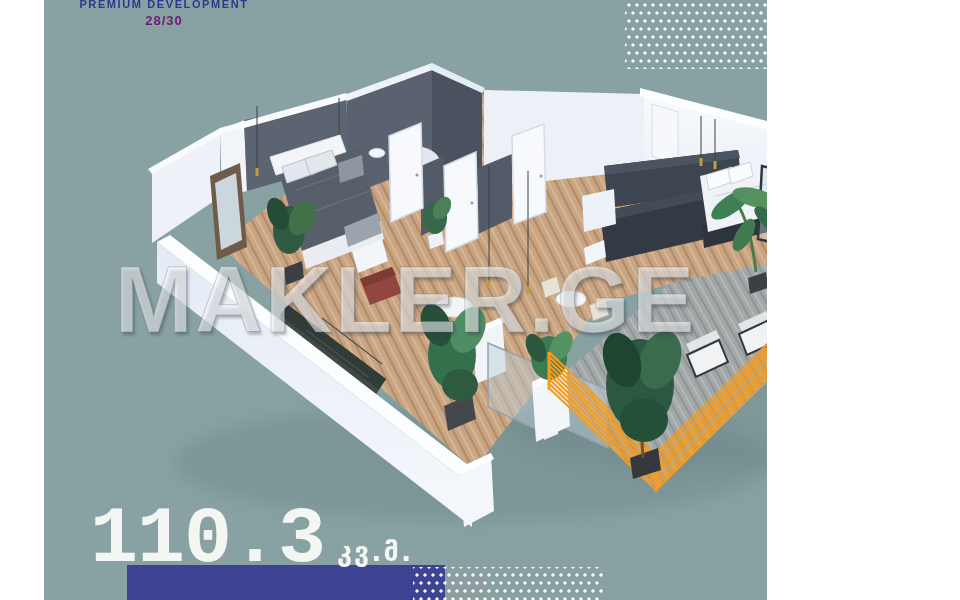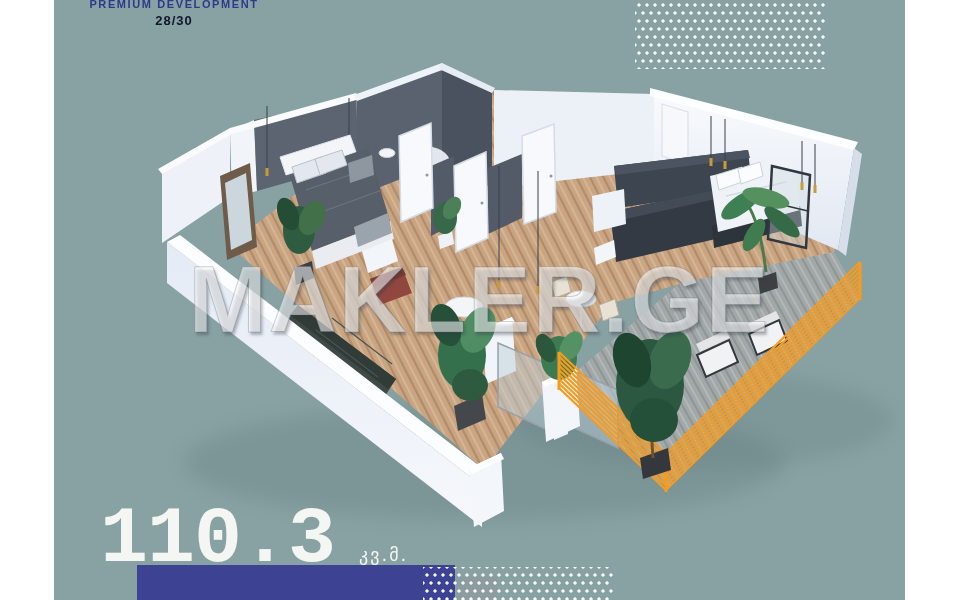--- a/index.html
+++ b/index.html
@@ -2,32 +2,32 @@
 <html><head>
 <meta charset="utf-8">
 <style>
   html,body{margin:0;padding:0;}
   body{
     width:960px;height:600px;position:relative;overflow:hidden;
     background:#ffffff;
     font-family:"Liberation Sans","DejaVu Sans",sans-serif;
   }
   .canvas{
-    position:absolute;left:54px;top:0;width:851px;height:600px;
+    position:absolute;left:44px;top:0;width:723px;height:600px;
     background:#88A1A2;overflow:hidden;
   }
   
   .header{
     position:absolute;left:30px;top:-2px;width:180px;text-align:center;z-index:30;
   }
   .header .title{
     font-size:11px;font-weight:bold;letter-spacing:1.6px;color:#2D398C;
   }
   .header .subtitle{
-    margin-top:3px;font-size:13px;font-weight:bold;letter-spacing:1px;color:#0f172a;
+    margin-top:3px;font-size:13px;font-weight:bold;letter-spacing:1px;color:#701a75;
   }
   
   .dots{
     position:absolute;z-index:25;
     background-image:
       radial-gradient(circle, rgba(255,255,255,.95) 1.5px, rgba(255,255,255,0) 1.7px),
       radial-gradient(circle, rgba(255,255,255,.95) 1.5px, rgba(255,255,255,0) 1.7px);
     background-size:8px 16px,8px 16px;
     background-position:0 0,4px 8px;
   }
@@ -44,21 +44,21 @@
   
   .area{
     position:absolute;left:46px;top:500px;z-index:40;display:flex;align-items:baseline;
     color:#F4F6F3;
   }
   .area .value{
     font-size:80px;font-weight:bold;line-height:1;letter-spacing:-1px;
     font-family:Liberation Mono, monospace;
   }
   .area .unit{
-    font-size:18px;font-weight:normal;margin-left:24px;letter-spacing:2px;
+    font-size:27px;font-weight:bold;margin-left:12px;letter-spacing:2px;
     font-family:"DejaVu Sans",sans-serif;
   }
   
   .watermark{
     position:absolute;left:50%;top:246px;transform:translateX(-50%);z-index:15;
     font-size:94px;font-weight:bold;letter-spacing:2px;white-space:nowrap;
     color:rgba(255,255,255,0.55);
     -webkit-text-stroke:1px rgba(80,92,104,0.28);
     text-shadow:2px 3px 3px rgba(45,55,65,0.35);
     font-family:"Liberation Sans",sans-serif;

